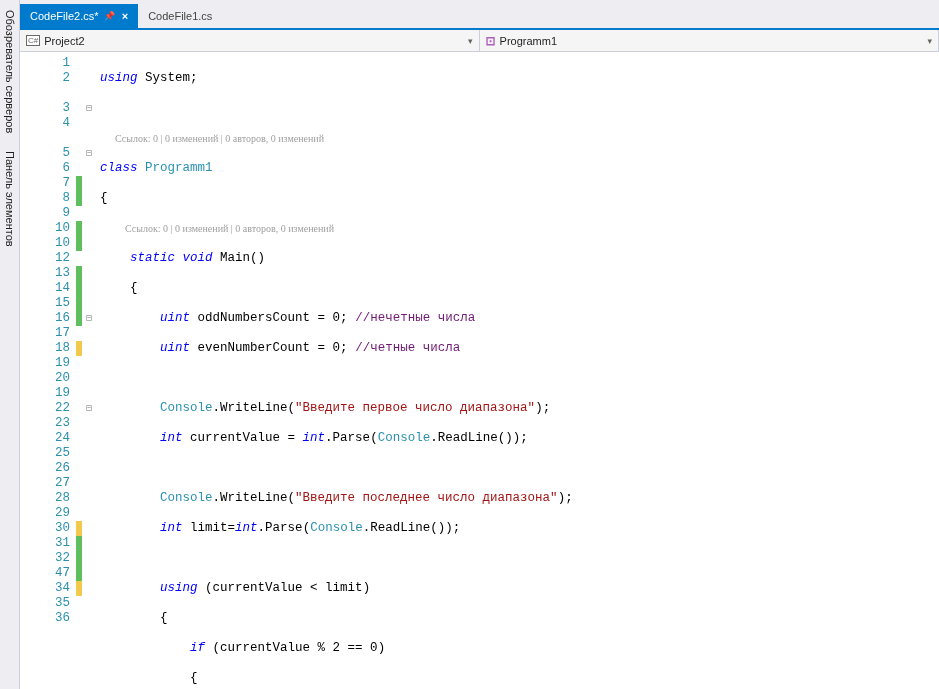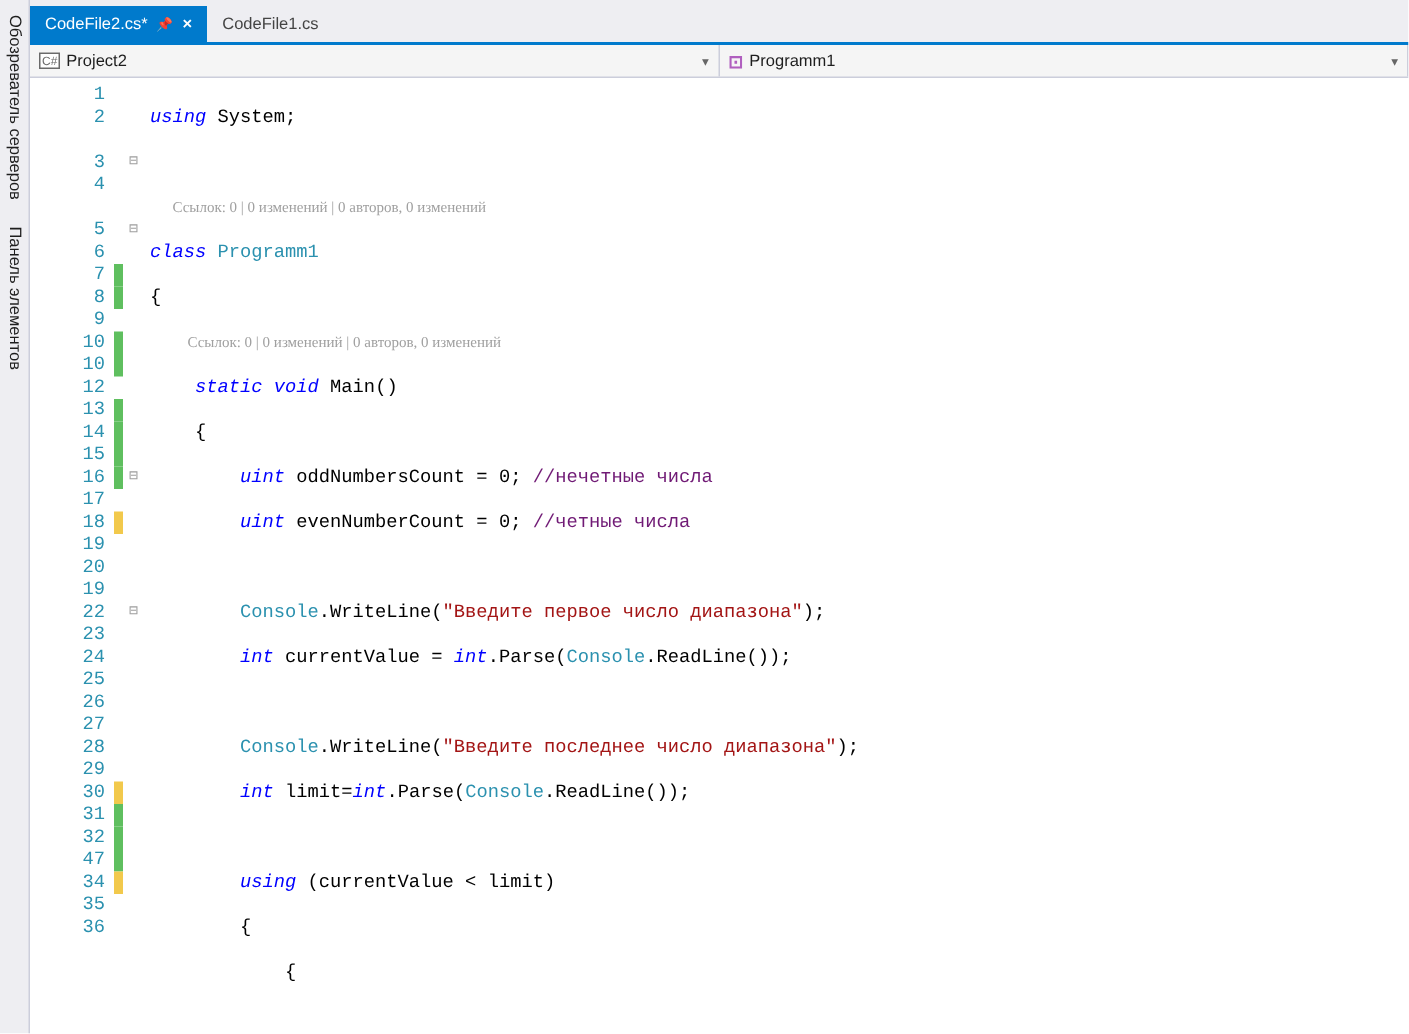--- a/index.html
+++ b/index.html
@@ -207,20 +207,21 @@
 <div class="row">        <span class="kw">uint</span> <span class="ident">evenNumberCount</span> = <span class="num">0</span>; <span class="cmt">//четные числа</span></div>
 <div class="row"> </div>
 <div class="row">        <span class="type">Console</span>.<span class="ident">WriteLine</span>(<span class="str">"Введите первое число диапазона"</span>);</div>
 <div class="row">        <span class="kw">int</span> <span class="ident">currentValue</span> = <span class="kw">int</span>.<span class="ident">Parse</span>(<span class="type">Console</span>.<span class="ident">ReadLine</span>());</div>
 <div class="row"> </div>
 <div class="row">        <span class="type">Console</span>.<span class="ident">WriteLine</span>(<span class="str">"Введите последнее число диапазона"</span>);</div>
 <div class="row">        <span class="kw">int</span> <span class="ident">limit</span>=<span class="kw">int</span>.<span class="ident">Parse</span>(<span class="type">Console</span>.<span class="ident">ReadLine</span>());</div>
 <div class="row"> </div>
 <div class="row">        <span class="kw">using</span> (<span class="ident">currentValue</span> <span>&lt;</span> <span class="ident">limit</span>)</div>
 <div class="row">        {</div>
+<div class="row">            <span class="kw">if</span> (<span class="ident">currentValue</span> % <span class="num">2</span> == <span class="num">0</span>)</div>
 <div class="row">            {</div>
 
 
 
 
 
 
 
 
 

